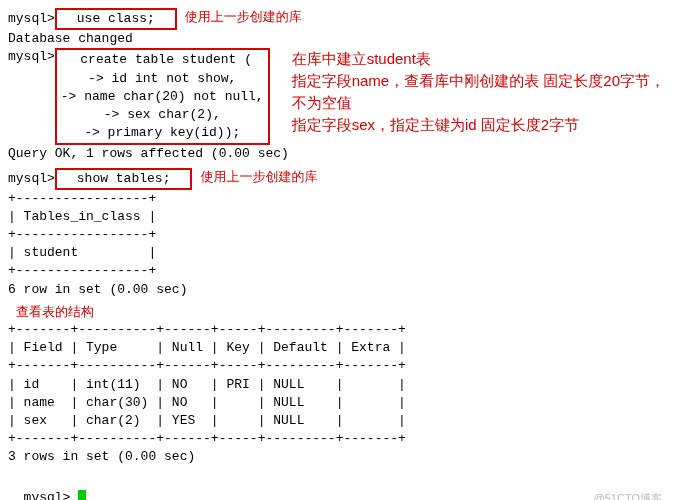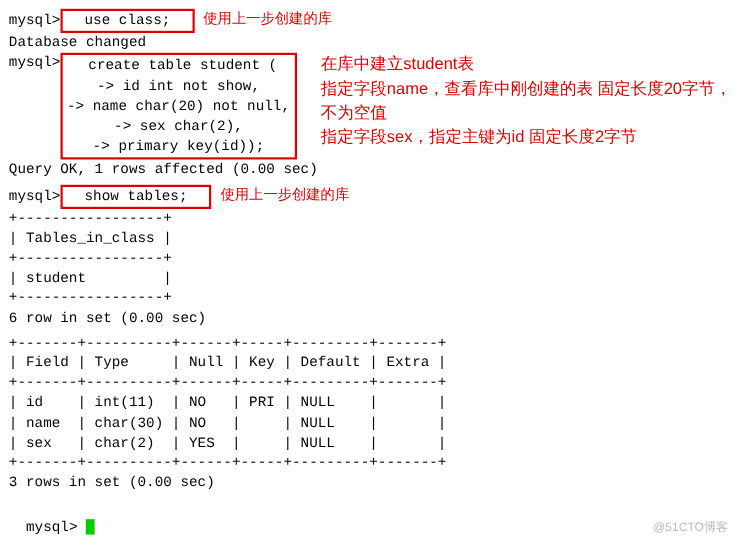--- a/index.html
+++ b/index.html
@@ -99,20 +99,21 @@
 </div>
 <div class="line">+-----------------+</div>
 <div class="line">| Tables_in_class |</div>
 <div class="line">+-----------------+</div>
 <div class="line">| student         |</div>
 <div class="line">+-----------------+</div>
 <div class="line">6 row in set (0.00 sec)</div>
 <div class="blank"></div>
 
 <div class="row">
+  <div class="annotation">查看表的结构</div>
 </div>
 <div class="line">+-------+----------+------+-----+---------+-------+</div>
 <div class="line">| Field | Type     | Null | Key | Default | Extra |</div>
 <div class="line">+-------+----------+------+-----+---------+-------+</div>
 <div class="line">| id    | int(11)  | NO   | PRI | NULL    |       |</div>
 <div class="line">| name  | char(30) | NO   |     | NULL    |       |</div>
 <div class="line">| sex   | char(2)  | YES  |     | NULL    |       |</div>
 <div class="line">+-------+----------+------+-----+---------+-------+</div>
 <div class="line">3 rows in set (0.00 sec)</div>
 <div class="blank"></div>

